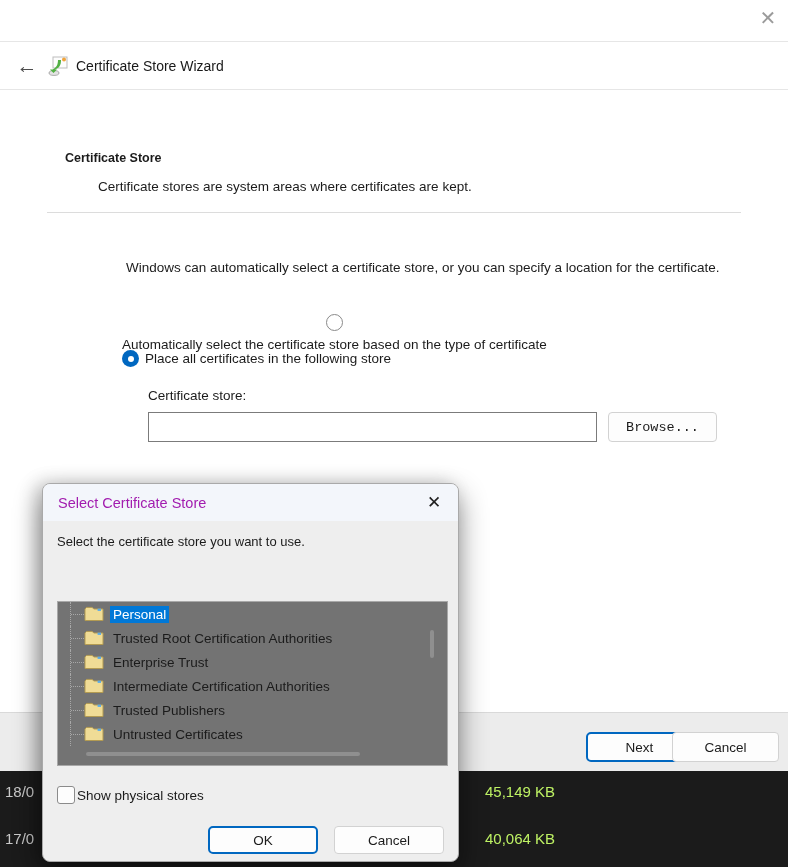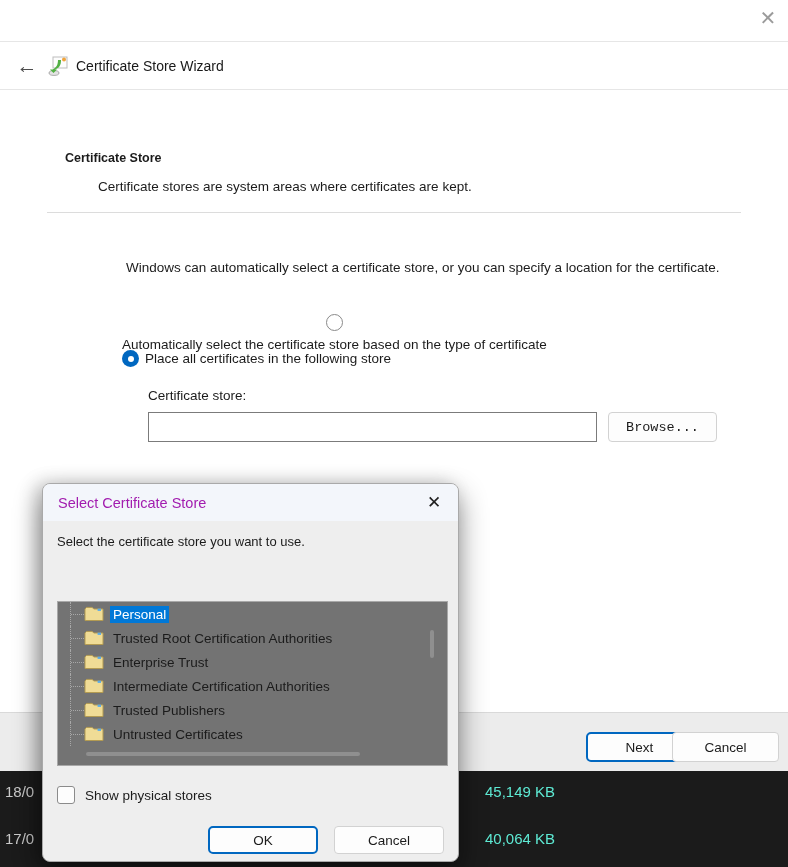--- a/index.html
+++ b/index.html
@@ -54,21 +54,21 @@
 
   
   .wiz-footer { left:0; top:712px; width:788px; height:59px;
     background:#ececec; border-top:1px solid #d9d9d9; }
   .btn-next { left:553px; top:732px; width:107px; height:30px;margin-left:33px; }
   .btn-wcancel { left:672px; top:732px; width:107px; height:30px; }
 
   
   .dark-bg { left:0; top:771px; width:788px; height:96px; background:#1b1b1b; }
   .bg-row-date { position:absolute; left:5px; font-size:15px; color:#c9c9c9; }
-  .bg-row-size { position:absolute; left:485px; font-size:15px; color:#5eead4;text-align:center; }
+  .bg-row-size { position:absolute; left:485px; font-size:15px; color:#bef264;text-align:center; }
 
   
   .dlg { left:42px; top:483px; width:417px; height:379px;
     background:#eeeeee; border:1px solid #a9a9a9; border-radius:8px;
     box-shadow:0 12px 28px rgba(0,0,0,0.45), -6px 0 18px rgba(0,0,0,0.18);
     overflow:hidden; }
   .dlg-titlebar { position:absolute; left:0; top:0; width:100%; height:37px;
     background:#f3f6fb; display:flex; align-items:center; }
   .dlg-title { margin-left:15px; font-size:14.5px; color:#a21caf; }
   .dlg-close { position:absolute; right:10px; top:4px; width:28px; height:28px;
@@ -86,21 +86,21 @@
     width:13px; border-top:1px dotted #a8a8a8; }
   .folder { width:20px; height:16px; flex:0 0 auto; margin-right:6px; }
   .tree-label { font-size:13.5px; padding:1px 3px; white-space:nowrap; }
   .tree-row.selected .tree-label { background:#0078d7; color:#fff; }
   .vscroll { position:absolute; right:13px; top:28px; width:4px; height:28px;
     background:#8f8f8f; border-radius:2px; }
   .hscroll { position:absolute; left:28px; top:150px; width:274px; height:4px;
     background:#8f8f8f; border-radius:2px; }
 
   .chk-row { position:absolute; left:14px; top:302px; display:flex;
-    align-items:center; gap:10px;justify-content:center; }
+    align-items:center; gap:2px;justify-content:center; }
   .chk-box { width:18px; height:18px; border:1.5px solid #8b8b8b;
     border-radius:3px; background:#fdfdfd; flex:0 0 auto; }
   .chk-label { font-size:13.5px; }
   .btn-ok { position:absolute; left:165px; top:342px; width:110px; height:28px; }
   .btn-dcancel { position:absolute; left:291px; top:342px; width:110px; height:28px; }
 </style>
 </head>
 <body>
 
 <div class="abs win-close">✕</div>

